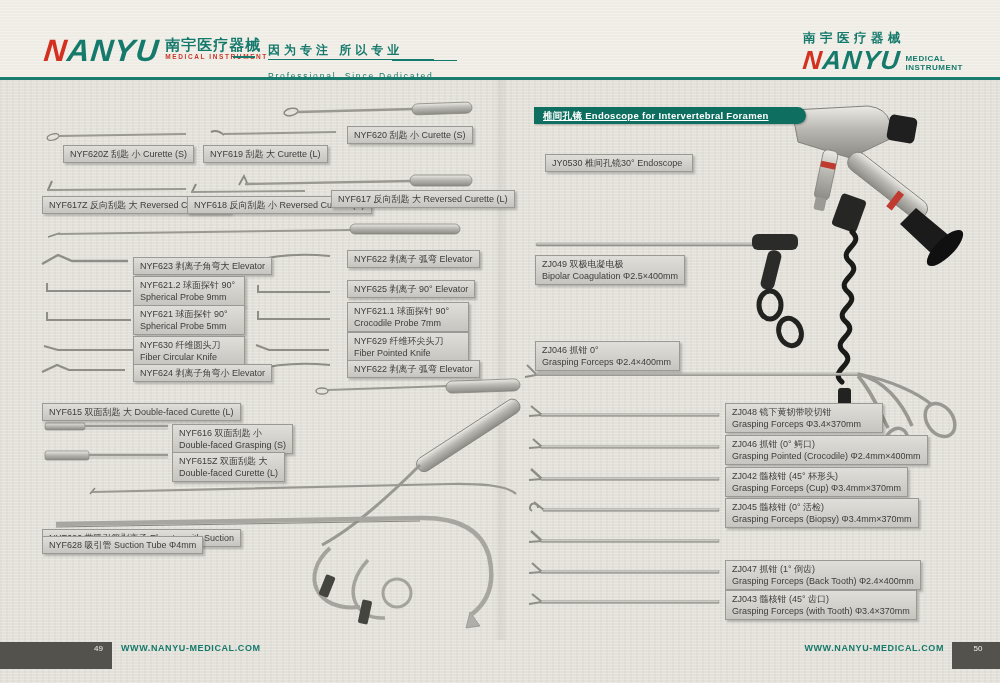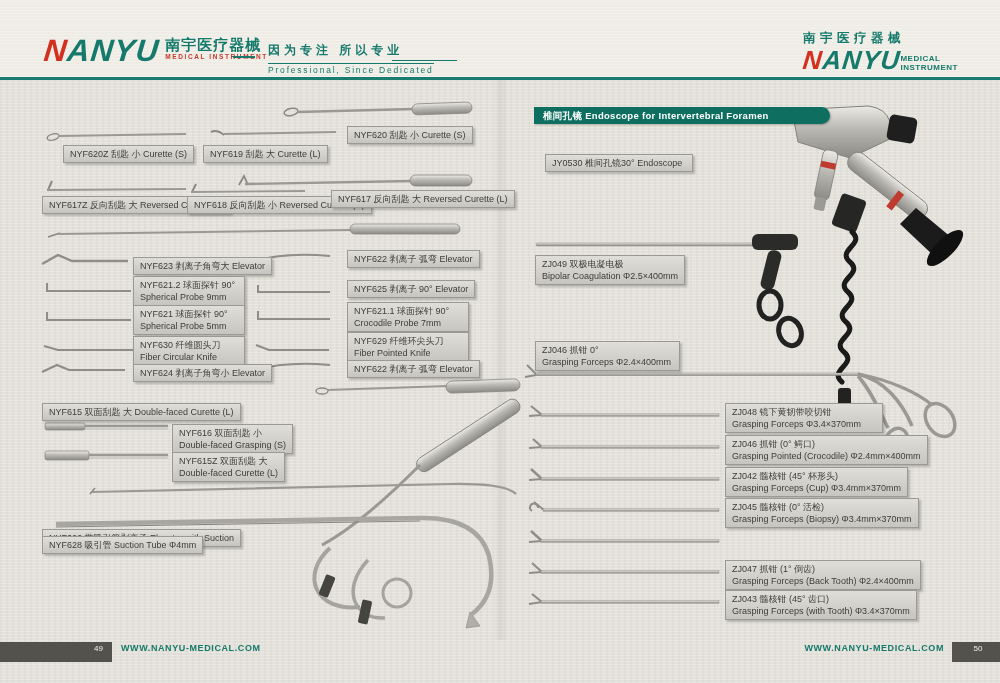--- a/index.html
+++ b/index.html
@@ -17,40 +17,40 @@
   .brand-word{font-style:italic;font-weight:bold;color:#157a6c;display:inline-block;transform:skewX(-6deg);letter-spacing:1px;}
   .brand-n{color:#d3301f;}
   #logo-left{left:44px;top:36px;display:flex;align-items:flex-start;}
   #logo-left .brand-word{font-size:31px;line-height:30px;}
   #logo-left-txt{margin-left:6px;}
   #logo-left-cn{color:#157a6c;font-weight:bold;font-size:15px;letter-spacing:1px;line-height:17px;}
   #logo-left-sub{color:#c8372a;font-weight:bold;font-size:6.5px;letter-spacing:1.6px;}
   #hdr-dash{left:233px;top:56px;width:22px;height:2px;background:#157a6c;}
   #tagline{left:268px;top:42px;color:#157a6c;}
   #tagline-cn{font-weight:bold;font-size:12px;letter-spacing:4px;}
-  #tagline-en{font-size:8.5px;letter-spacing:1.8px;border-top:1px solid #157a6c;padding-top:1px;display:inline-block;}
+  #tagline-en{font-size:8.5px;letter-spacing:1.8px;border-top:1px solid #157a6c;padding-top:11px;display:inline-block;}
   #tagline-tail{left:392px;top:60px;width:65px;height:1px;background:#157a6c;}
   #logo-right{left:803px;top:30px;text-align:left;}
   #logo-right-cn{color:#157a6c;font-weight:bold;font-size:12.5px;letter-spacing:4.5px;}
   #logo-right-row{display:flex;align-items:flex-end;margin-top:1px;}
   #logo-right .brand-word{font-size:26px;line-height:24px;}
-  #logo-right-sub{color:#157a6c;font-weight:bold;font-size:8px;line-height:9px;letter-spacing:.5px;}
+  #logo-right-sub{margin-left:5px;color:#157a6c;font-weight:bold;font-size:8px;line-height:9px;letter-spacing:.5px;}
   
   .lbl{position:absolute;box-sizing:border-box;white-space:nowrap;
        background:linear-gradient(180deg,#e0ded9,#c7c5c0);
        border:1px solid #9b9995;box-shadow:1.5px 1.5px 2px rgba(60,60,55,.28);
        color:#3e3d3b;font-size:9px;line-height:1.35;padding:2px 6px;}
   .lbl .l2{font-size:9px;}
   
-  #section-bar{left:534px;top:107px;width:296px;height:17px;background:#0e6e60;
+  #section-bar{left:534px;top:107px;width:272px;height:17px;background:#0e6e60;
                border-radius:0 9px 9px 0;color:#fff;font-weight:bold;font-size:9.5px;
                line-height:17px;padding-left:9px;box-sizing:border-box;letter-spacing:.3px;
-               box-shadow:1px 1px 2px rgba(0,0,0,.25);}
+               box-shadow:1px 1px 2px rgba(0,0,0,.25);text-decoration:underline;}
   
-  .footbar{position:absolute;top:642px;height:20px;background:#54524d;color:#f0efec;
+  .footbar{position:absolute;top:642px;height:27px;background:#54524d;color:#f0efec;
            font-size:8px;line-height:13px;box-sizing:border-box;}
   #footbar-left{left:0;width:112px;text-align:right;padding-right:9px;}
   #footbar-right{left:952px;width:48px;text-align:center;padding-left:4px;}
   .footsite{position:absolute;top:642px;color:#15796b;font-weight:bold;font-size:9px;
             letter-spacing:.6px;line-height:13px;}
   #footsite-left{left:121px;}
   #footsite-right{right:56px;}
 </style>
 </head>
 <body>

